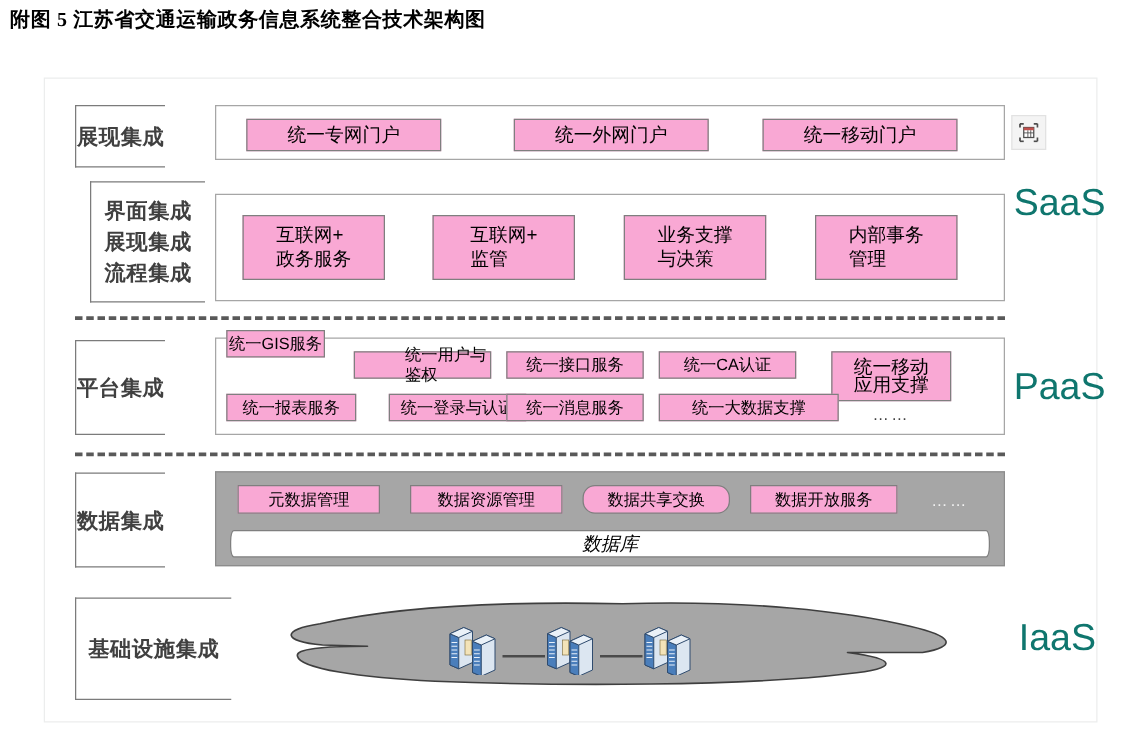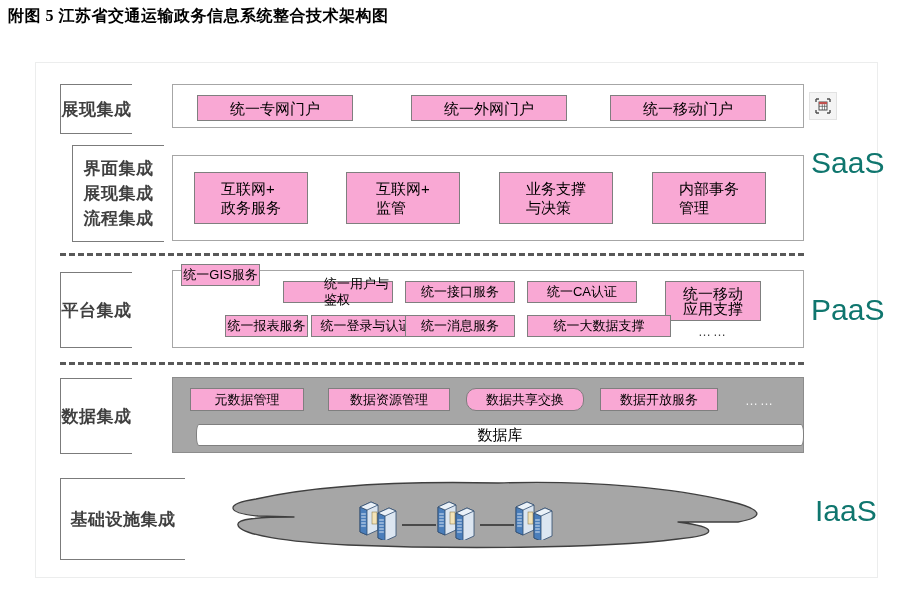--- a/index.html
+++ b/index.html
@@ -194,21 +194,21 @@
 <div class="panel" style="left:172px;top:270px;width:632px;height:78px;"></div>
 
 <div class="box sm" style="left:181px;top:264px;width:79px;height:22px;">统一GIS服务</div>
 <div class="box sm" style="left:283px;top:281px;width:110px;height:22px;padding-left:40px;">统一用户与鉴权</div>
 <div class="box sm" style="left:405px;top:281px;width:110px;height:22px;">统一接口服务</div>
 <div class="box sm" style="left:527px;top:281px;width:110px;height:22px;">统一CA认证</div>
 
 <div class="box xs" style="left:665px;top:281px;width:96px;height:40px;">统一移动
 应用支撑</div>
 
-<div class="box sm" style="left:181px;top:315px;width:83px;height:22px;margin-left:44px;">统一报表服务</div>
+<div class="box sm" style="left:181px;top:315px;width:104px;height:22px;">统一报表服务</div>
 <div class="box sm" style="left:283px;top:315px;width:110px;height:22px;margin-left:28px;">统一登录与认证</div>
 <div class="box sm" style="left:405px;top:315px;width:110px;height:22px;">统一消息服务</div>
 <div class="box sm" style="left:527px;top:315px;width:144px;height:22px;">统一大数据支撑</div>
 
 <div class="plaintext" style="left:665px;top:322px;width:96px;height:18px;">……</div>
 
 <div class="aaslabel" style="left:811px;top:293px;">PaaS</div>
 
 <div class="dashsep" style="left:60px;top:362px;width:744px;"></div>
 
@@ -217,21 +217,21 @@
 </div>
 
 <div class="panel gray" style="left:172px;top:377px;width:632px;height:76px;"></div>
 
 <div class="box sm" style="left:190px;top:388px;width:114px;height:23px;">元数据管理</div>
 <div class="box sm" style="left:328px;top:388px;width:122px;height:23px;">数据资源管理</div>
 <div class="box sm" style="left:466px;top:388px;width:118px;height:23px;border-radius:10px;">数据共享交换</div>
 <div class="box sm" style="left:600px;top:388px;width:118px;height:23px;">数据开放服务</div>
 <div class="plaintext" style="left:730px;top:390px;width:60px;height:20px;color:#f2f2f2;">……</div>
 
-<div class="dbbar" style="left:196px;top:424px;width:608px;height:22px;">
+<div class="dbbar" style="left:184px;top:424px;width:608px;height:22px;font-style:italic;">
   <span class="dblabel">数据库</span>
 </div>
 
 <div class="bracket" style="left:60px;top:478px;width:125px;height:82px;">
   <div class="bl">基础设施集成</div>
 </div>
 
 <div class="cloudwrap" style="left:198px;top:477px;width:580px;height:76px;">
   <svg width="580" height="76" viewBox="0 0 580 76">
     <path d="M 58 22

